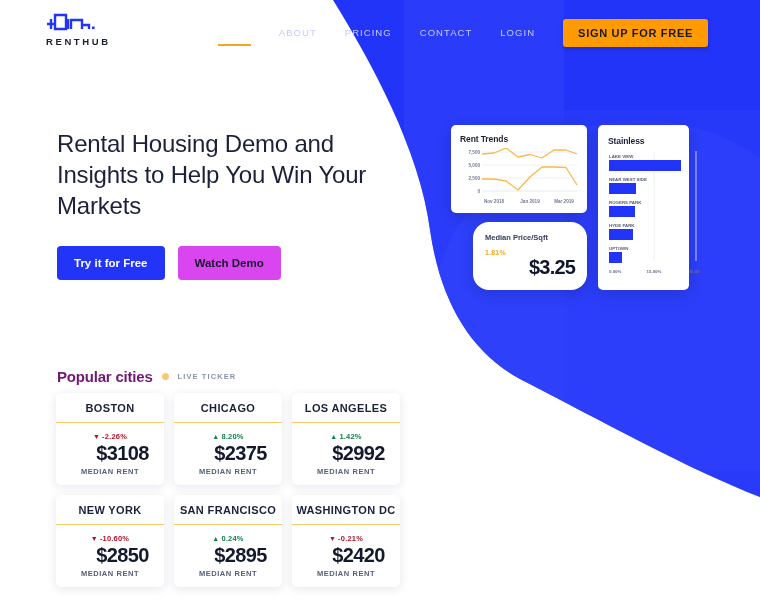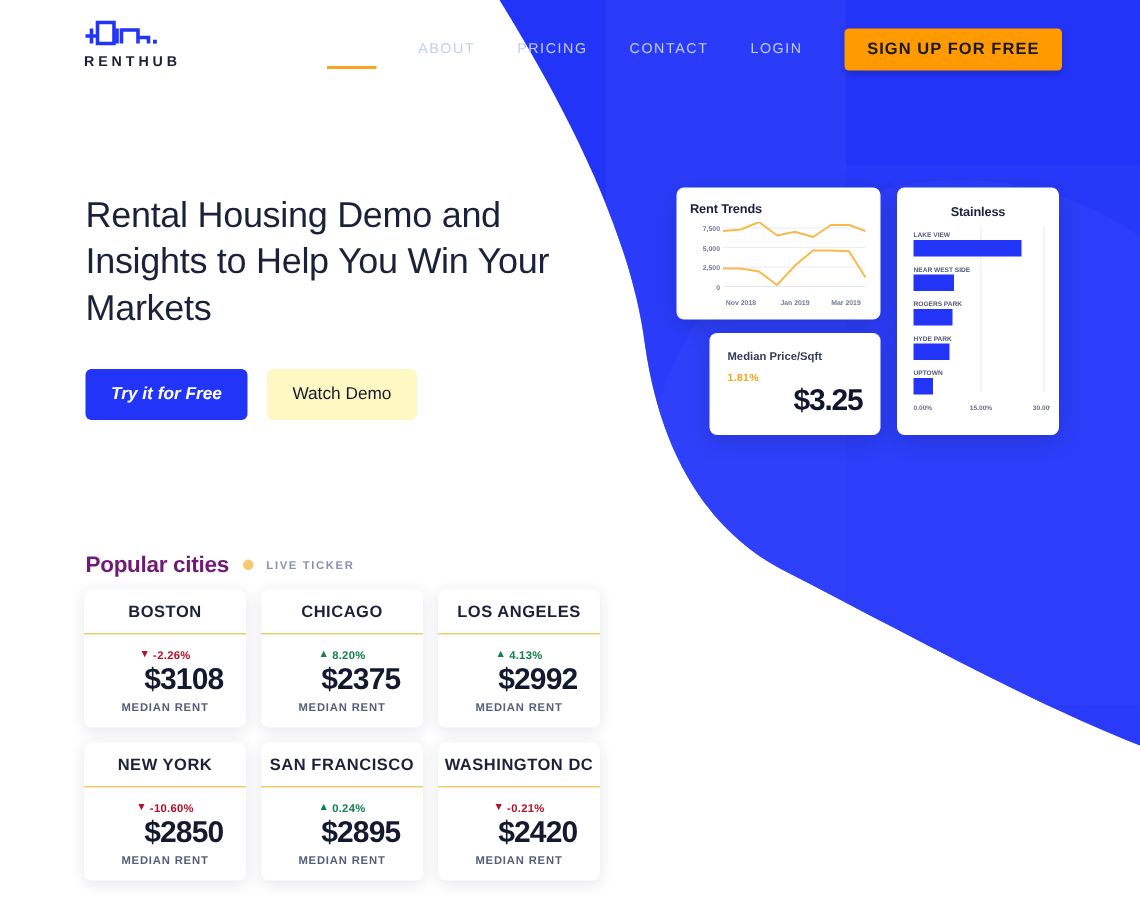--- a/index.html
+++ b/index.html
@@ -15,21 +15,21 @@
   
   .hero-shape { position: absolute; inset: 0; width: 760px; height: 600px; z-index: 0; }
 
   
   .header {
     position: absolute; top: 0; left: 0; width: 760px; height: 58px;
     z-index: 30;
     display: flex; align-items: center;
   }
   .logo-wrap {
-    position: absolute; left: 56px; top: 12px;
+    position: absolute; left: 46px; top: 12px;
     display: flex; flex-direction: column; align-items: flex-start;
   }
   .logo-mark { display:block; }
   .logo-text {
     font-size: 9.5px; font-weight: 700; color: #1b1f36;
     letter-spacing: 2.6px; margin-top: 3px;
   }
 
   .nav { position: absolute; right: 52px; top: 19px; display: flex; align-items: center; gap: 0; }
   .nav-item {
@@ -62,22 +62,22 @@
     margin-top: 15px; font-size: 13.5px; line-height: 20px;
     color: #3d4560; width: 268px;
   }
   .hero-buttons { margin-top: 25px; display: flex; gap: 13px; }
   .btn {
     border: none; border-radius: 4px; cursor: pointer;
     font-size: 11.5px; font-weight: 600;
     font-family: "Liberation Sans", sans-serif;
     padding: 11px 17px;
   }
-  .btn-primary { background: #2234f8; color: #ffffff; font-style: italic; }
-  .btn-secondary { background: #fef9c3; color: #16182b; font-weight: 400; }
+  .btn-primary { background: #2234f8; color: #ffffff; }
+  .btn-secondary { background: #d946ef; color: #16182b; font-weight: 700; }
 
   
   .cities-head {
     position: absolute; left: 57px; top: 368px; z-index: 20;
     display: flex; align-items: center; gap: 9px;
   }
   .cities-title { font-size: 15px; font-weight: 700; color: #701a75; letter-spacing: -0.2px; }
   .live-dot { width: 7px; height: 7px; border-radius: 50%; background: #f7c873; }
   .live-label { font-size: 7.5px; font-weight: 600; letter-spacing: 1.1px; color: #8a93ab; }
 
@@ -105,22 +105,22 @@
   .city-delta.up { color: #12814a; }
   .city-delta.down { color: #b41027; }
   .tri { font-size: 7px; line-height: 7px; }
   .city-price { font-size: 20px; font-weight: 700; color: #141a2e; margin-top: 1px; letter-spacing: -0.6px; margin-left: 25px; }
   .city-metric { font-size: 7.5px; font-weight: 600; color: #565f7a; letter-spacing: .55px; margin-top: 2px; }
 
   
   .mock { position: absolute; z-index: 20; background:#fff; border-radius: 5px;
           box-shadow: 0 4px 14px rgba(10,20,70,0.20); }
   .mock-trends { left: 451px; top: 125px; width: 136px; height: 88px; padding: 9px 9px 1px 9px; }
-  .mock-price  { left: 473px; top: 222px; width: 114px; height: 68px; padding: 11px 12px; }
-  .mock-bars   { left: 598px; top: 125px; width: 108px; height: 165px; padding: 11px 10px 8px 10px; text-align: center; }
+  .mock-price  { left: 473px; top: 222px; width: 114px; height: 68px; padding: 11px 12px; border-radius: 16px; }
+  .mock-bars   { left: 598px; top: 125px; width: 91px; height: 165px; padding: 11px 10px 8px 10px; }
 
   .mock-title { font-size: 8.5px; font-weight: 700; color: #1b2138; letter-spacing: -0.1px; }
 
   .price-label { font-size: 7.5px; font-weight: 600; color: #343c58; }
   .price-delta { font-size: 7px; font-weight: 700; color: #f3a71d; margin-top: 7px; letter-spacing: .2px; }
   .price-value { font-size: 20px; font-weight: 700; color: #10162c; margin-top: 0px; letter-spacing: -0.8px; margin-left: 44px; }
 </style>
 </head>
 <body>
 
@@ -261,21 +261,21 @@
         <span>8.20%</span>
       </div>
       <div class="city-price">$2375</div>
       <div class="city-metric">MEDIAN RENT</div>
     </div>
 
     <div class="city-card">
       <div class="city-name">LOS ANGELES</div>
       <div class="city-delta up">
         <span class="tri">▲</span>
-        <span>4.13%</span>
+        <span>1.42%</span>
       </div>
       <div class="city-price">$2992</div>
       <div class="city-metric">MEDIAN RENT</div>
     </div>
 
     <div class="city-card">
       <div class="city-name">NEW YORK</div>
       <div class="city-delta down">
         <span class="tri">▼</span>
         <span>-10.60%</span>

